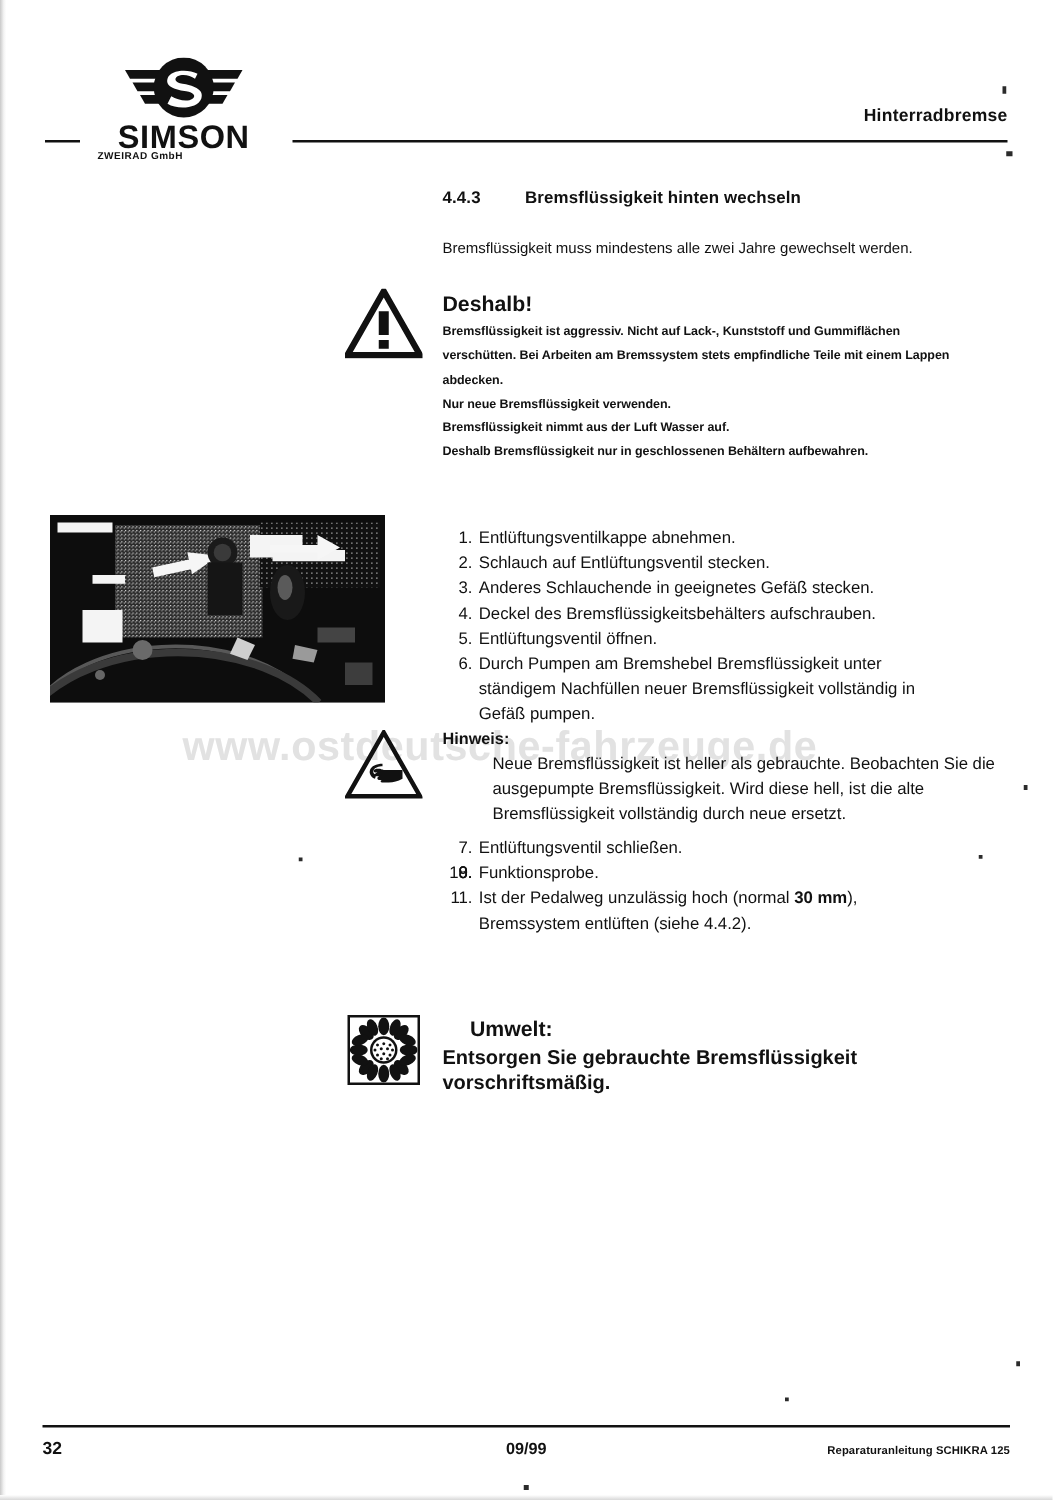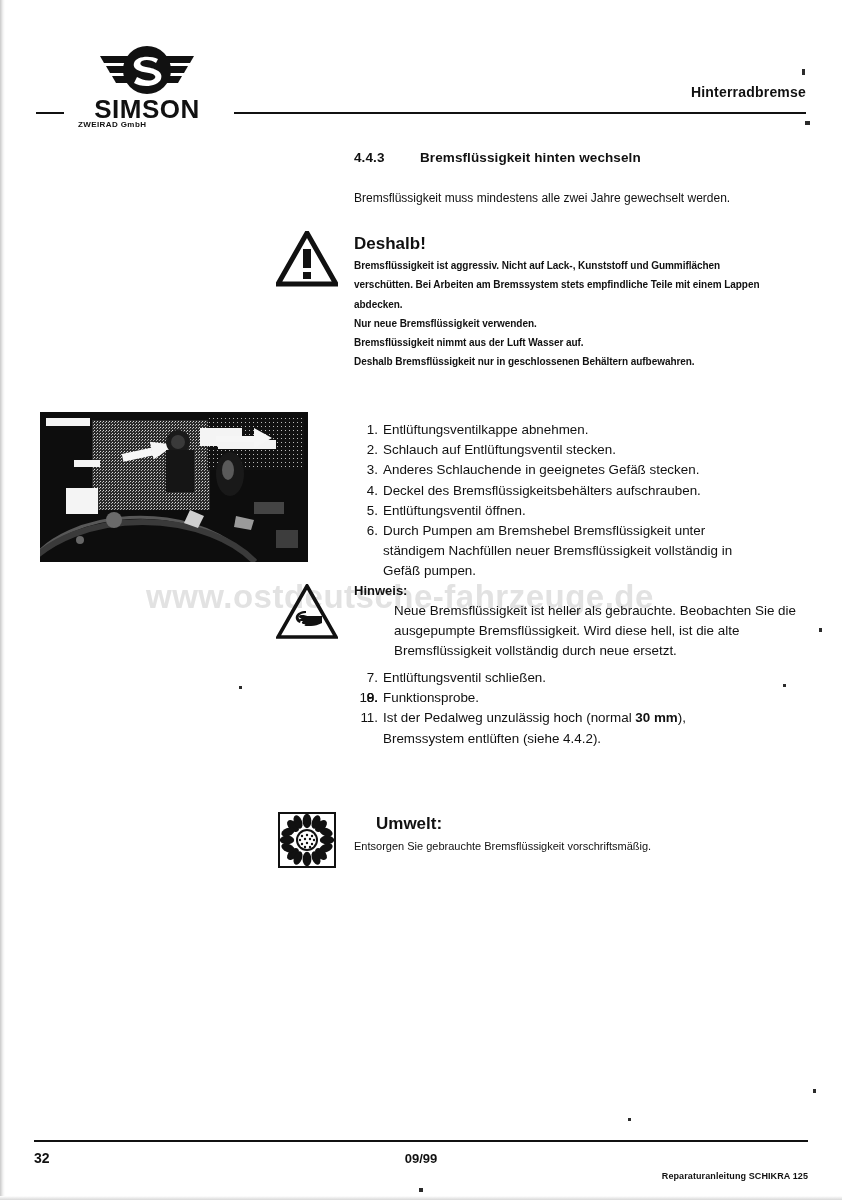--- a/index.html
+++ b/index.html
@@ -191,22 +191,22 @@
     position: absolute;
     left: 354px; top: 814px;
     font-size: 17px;
     font-weight: bold;
     margin-left: 22px;
   }
   .umwelt-body {
     position: absolute;
     left: 354px; top: 837px;
     width: 400px;
-    font-size: 11px;
-    font-weight: normal;
+    font-size: 16px;
+    font-weight: bold;
     line-height: 19.5px;
   }
 
   
   .watermark {
     position: absolute;
     left: 146px; top: 578px;
     font-size: 33px;
     font-weight: bold;
     color: #e2e2e2;
@@ -233,21 +233,20 @@
   }
   .footer-date {
     position: absolute; left: 0; top: 1px;
     width: 774px; text-align: center;
     font-size: 13px; font-weight: bold;
   }
   .footer-ref {
     position: absolute; right: 0; top: 5px;
     font-size: 9px; font-weight: bold;
     letter-spacing: 0.1px;
-    margin-top: 16px;
   }
 
   
   .speck { position: absolute; background: #2b2b2b; }
 
   .b { font-weight: bold; }
 </style>
 </head>
 <body>
 

